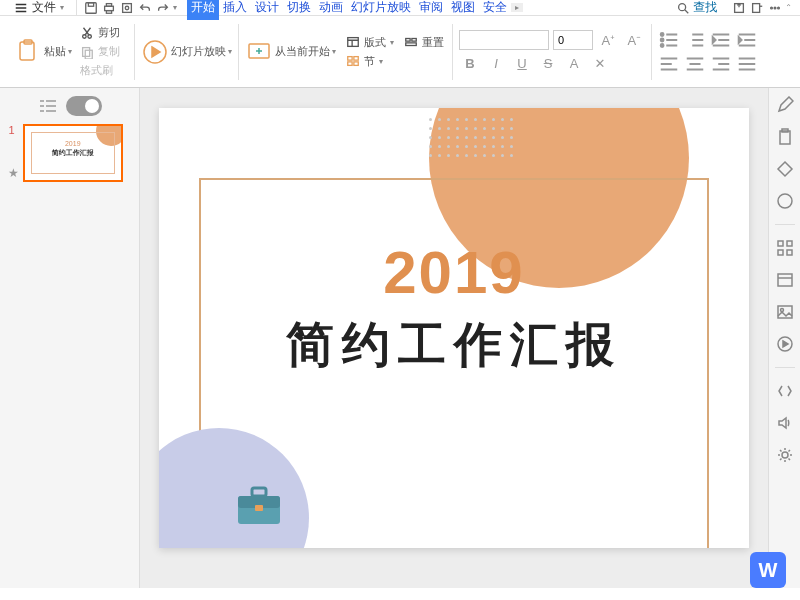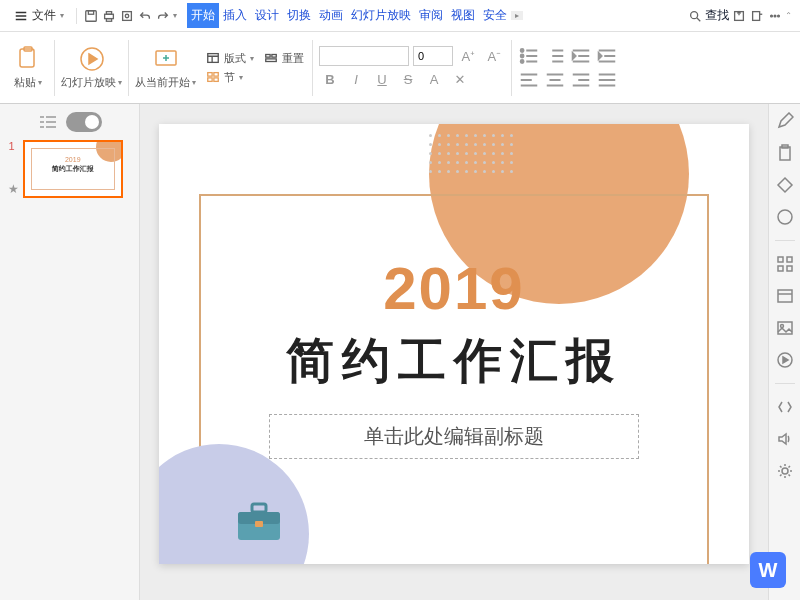--- a/index.html
+++ b/index.html
@@ -1,29 +1,29 @@
 <!DOCTYPE html>
 <html><head>
 <meta charset="utf-8">
 <style>
 * { margin: 0; padding: 0; box-sizing: border-box; font-family: "Microsoft YaHei", sans-serif; }
 body { background: #fff; width: 800px; height: 600px; overflow: hidden; position: relative; }
-.menubar { height: 32px; background: #fff; border-bottom: 1px solid #e0e0e0; display: flex; align-items: center; padding: 0 8px; gap: 2px; }
+.menubar { height: 16px; background: #fff; border-bottom: 1px solid #e0e0e0; display: flex; align-items: center; padding: 0 8px; gap: 2px; }
 .menu-btn { display: flex; align-items: center; gap: 4px; padding: 2px 6px; font-size: 12px; color: #333; cursor: pointer; }
 .menu-btn svg { width: 14px; height: 14px; }
 .menu-sep { width: 1px; height: 16px; background: #e0e0e0; margin: 0 4px; }
 .qat-icon { width: 16px; height: 16px; display: flex; align-items: center; justify-content: center; color: #666; cursor: pointer; }
 .qat-icon svg { width: 14px; height: 14px; }
 .tabs { display: flex; align-items: center; margin-left: 8px; }
 .tab { font-size: 12px; padding: 4px 4px; color: #1d4ed8; cursor: pointer; white-space: nowrap; }
 .tab.active { background: #3b82f6; color: #fff; }
 .ribbon { height: 72px; background: #fff; border-bottom: 1px solid #d0d0d0; display: flex; align-items: center; padding: 4px 8px; gap: 4px; }
 .ribbon-group { display: flex; flex-direction: column; align-items: center; gap: 2px; padding: 0 6px; }
 .ribbon-sep { width: 1px; height: 56px; background: #e0e0e0; margin: 0 2px; }
-.big-btn { display: flex; flex-direction: column; align-items: center; gap: 2px; cursor: pointer; }
+.big-btn { display: flex; flex-direction: row; align-items: center; gap: 2px; cursor: pointer; }
 .big-btn-icon { width: 28px; height: 28px; display: flex; align-items: center; justify-content: center; }
 .big-btn-label { font-size: 11px; color: #555; white-space: nowrap; display: flex; align-items: center; gap: 2px; }
 .small-btn { display: flex; align-items: center; gap: 4px; font-size: 11px; color: #555; cursor: pointer; padding: 1px 2px; }
 .small-btn svg { width: 14px; height: 14px; }
 .ribbon-col { display: flex; flex-direction: column; gap: 2px; justify-content: center; }
 .font-row { display: flex; align-items: center; gap: 4px; }
 .font-select { border: 1px solid #ccc; font-size: 11px; padding: 1px 4px; width: 90px; height: 20px; background: #fff; }
 .size-select { border: 1px solid #ccc; font-size: 11px; padding: 1px 4px; width: 40px; height: 20px; background: #fff; }
 .fmt-btn { width: 22px; height: 22px; display: flex; align-items: center; justify-content: center; color: #999; cursor: pointer; font-size: 13px; }
 .chev { font-size: 8px; color: #888; }
@@ -114,21 +114,21 @@
     <div class="tab">安全</div>
     <span class="chev" style="padding:0 4px;background:#eee">▸</span>
   </div>
   <div style="flex:1"></div>
   <div class="qat-icon">
       <svg viewBox="0 0 16 16">
         <circle cx="7" cy="7" r="4"></circle>
         <path d="M10 10l4 4"></path>
       </svg>
     </div>
-  <span style="font-size:12px;color:#0f172a;">查找</span>
+  <span style="font-size:12px;color:#0369a1;margin-right:12px">查找</span>
   <div class="qat-icon">
       <svg viewBox="0 0 16 16">
         <rect x="3" y="3" width="10" height="10"></rect>
         <path d="M8 3v4M6 5l2-2 2 2"></path>
       </svg>
     </div>
   <div class="qat-icon">
       <svg viewBox="0 0 16 16">
         <rect x="3" y="3" width="8" height="10"></rect>
         <path d="M11 6h3"></path>
@@ -152,20 +152,40 @@
             <svg viewBox="0 0 28 28" style="stroke:#e8a05a">
               <rect x="6" y="4" width="14" height="18" rx="2"></rect>
               <rect x="10" y="2" width="8" height="4" rx="1"></rect>
             </svg>
           </div>
         <div class="big-btn-label">
             <span>粘贴</span>
             <span class="chev">▾</span>
           </div>
       </div>
+      <div class="ribbon-col">
+        <div class="small-btn">
+            <svg viewBox="0 0 16 16">
+              <circle cx="5" cy="12" r="2"></circle>
+              <circle cx="11" cy="12" r="2"></circle>
+              <path d="M6 10L12 2M10 10L4 2"></path>
+            </svg>
+            <span>剪切</span>
+          </div>
+        <div class="small-btn" style="color:#bbb">
+            <svg viewBox="0 0 16 16">
+              <rect x="3" y="3" width="8" height="10"></rect>
+              <rect x="6" y="6" width="8" height="10"></rect>
+            </svg>
+            <span>复制</span>
+          </div>
+        <div class="small-btn" style="color:#bbb">
+            <span>格式刷</span>
+          </div>
+      </div>
     </div>
   </div>
   <span class="ribbon-sep"></span>
   <div class="big-btn">
     <div class="big-btn-icon">
         <svg viewBox="0 0 28 28" style="stroke:#e8a05a">
           <circle cx="14" cy="14" r="11"></circle>
           <path d="M11 9l8 5-8 5z" fill="#e8a05a"></path>
         </svg>
       </div>
@@ -370,23 +390,20 @@
           <span></span>
           <span></span>
           <span></span>
           <span></span>
           <span></span>
       </div>
       <div class="slide-frame"></div>
       <div class="small-circle"></div>
       <div class="slide-year">2019</div>
       <div class="slide-title">简约工作汇报</div>
-      <div class="slide-subtitle-box">
-        <div class="slide-subtitle">单击此处编辑副标题</div>
-      </div>
       <svg class="briefcase" width="50" height="44" viewBox="0 0 50 44">
         <rect x="4" y="12" width="42" height="28" rx="3" fill="#5aa0b0" stroke="none"></rect>
         <rect x="4" y="12" width="42" height="12" rx="3" fill="#4a8a9a" stroke="none"></rect>
         <rect x="18" y="4" width="14" height="8" rx="2" fill="none" stroke="#4a8a9a" stroke-width="3"></rect>
         <rect x="21" y="21" width="8" height="6" rx="1" fill="#e8a05a" stroke="none"></rect>
       </svg>
     </div>
   </div>
 
   <div class="right-panel">

